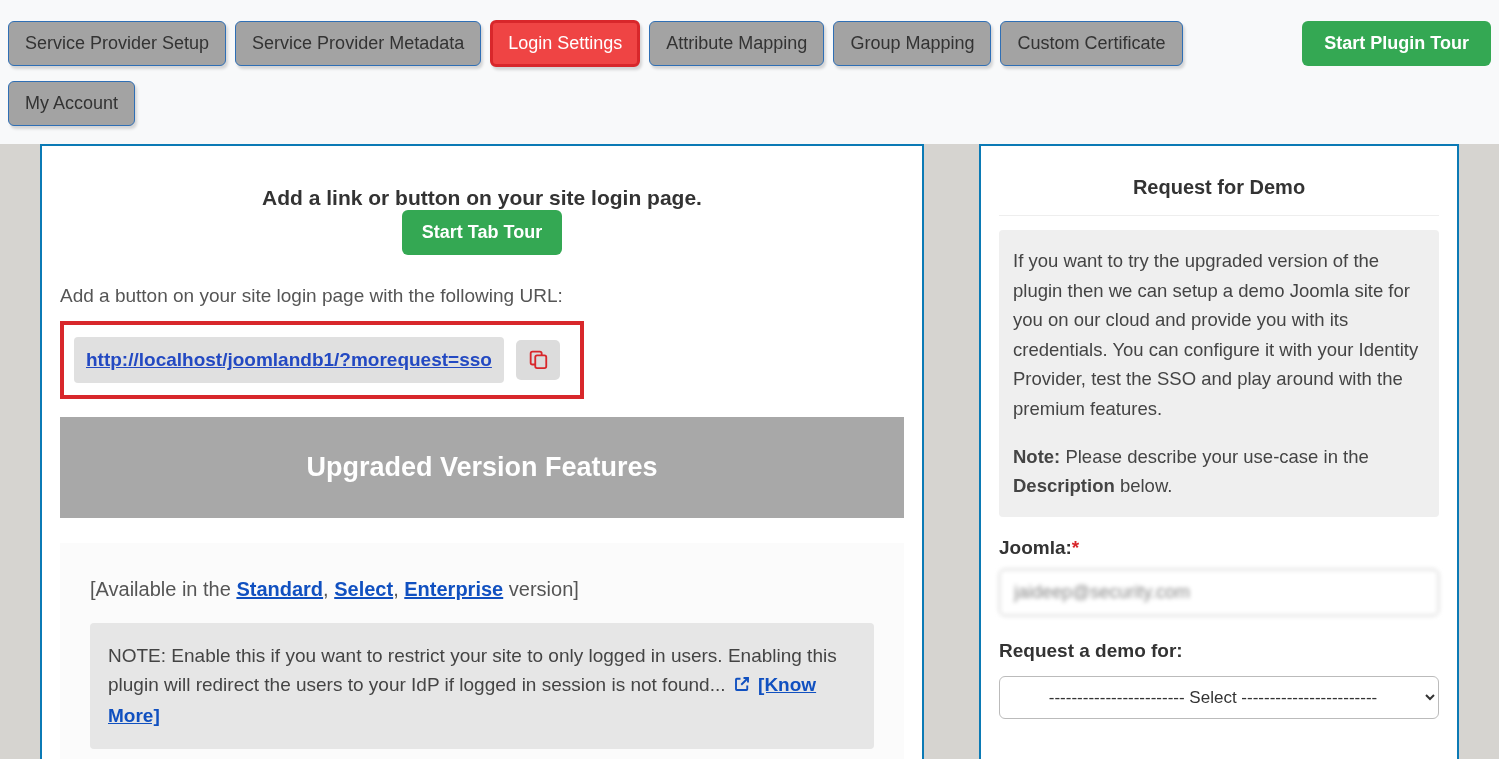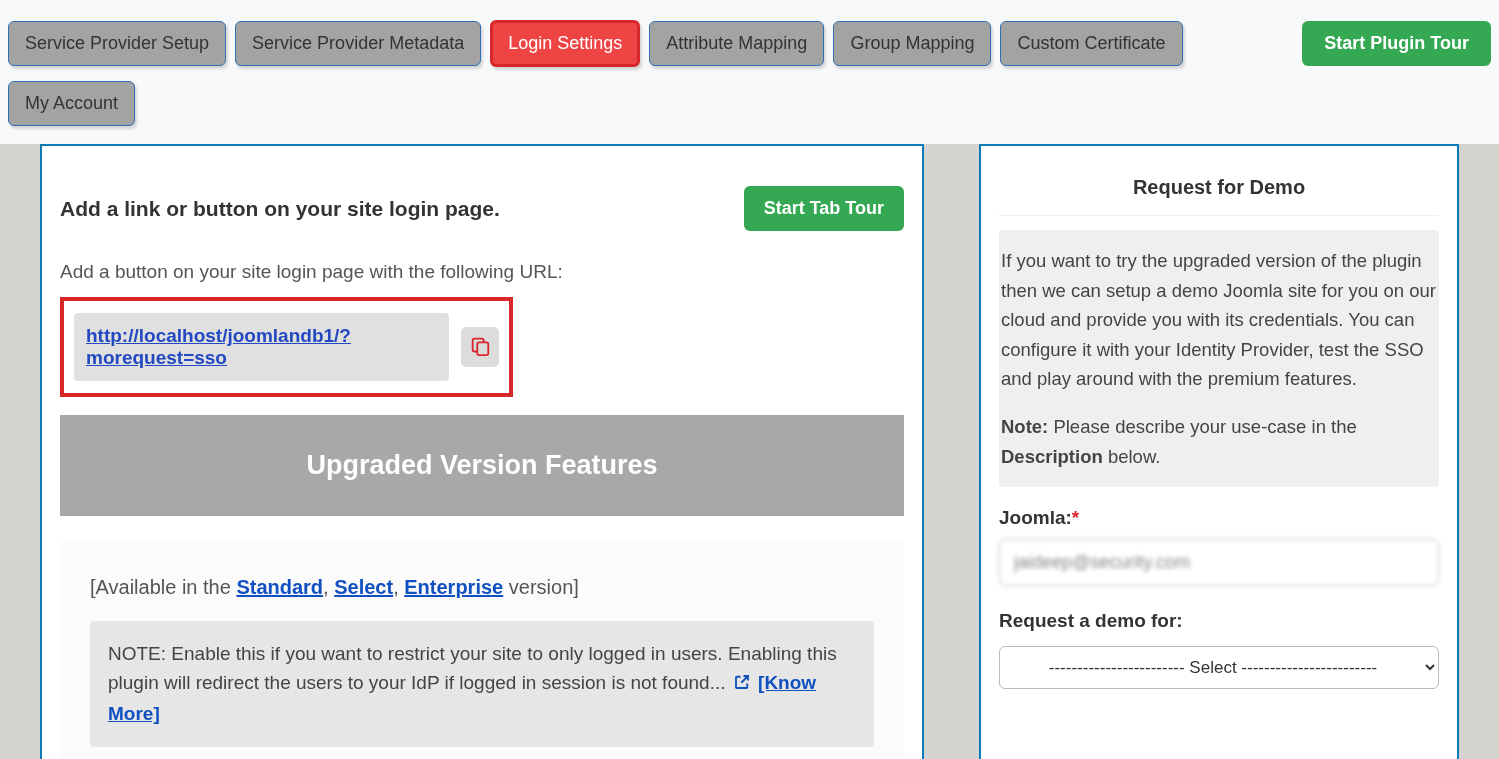--- a/index.html
+++ b/index.html
@@ -65,23 +65,23 @@
 .left-card {
   flex: 1;
   padding: 40px 18px 10px 18px;
 }
 .right-card {
   width: 480px;
   padding: 30px 18px 10px 18px;
 }
 .left-header-row {
   display: flex;
-  justify-content: space-between;
   align-items: center;
   margin-bottom: 30px;
+  flex-direction: column;
 }
 .left-title {
   font-size: 21px;
   font-weight: bold;
   color: #333;
 }
 .tab-tour-btn {
   background: #34a853;
   color:#fff;
   border:none;
@@ -95,21 +95,21 @@
   font-size: 19px;
   color: #555;
   margin-bottom: 14px;
 }
 .url-outline {
   border: 4px solid #d8272b;
   padding: 12px 10px 12px 10px;
   display: flex;
   align-items: center;
   gap: 12px;
-  width: 453px;
+  width: 524px;
 }
 .url-box {
   background: #e0e0e0;
   border-radius: 4px;
   padding: 12px 12px;
   font-size: 19px;
   display:inline-block;
 }
 .url-link {
   color: #2349c2;
@@ -186,21 +186,21 @@
   font-size: 20px;
   font-weight: bold;
   color: #333;
   padding-bottom: 16px;
   border-bottom: 1px solid #eee;
   margin-bottom: 14px;
 }
 .info-box {
   background: #efefef;
   border-radius: 4px;
-  padding: 16px 2px;
+  padding: 16px 14px;
   font-size: 18.5px;
   color: #444;
   line-height: 1.6;
 }
 .info-note { margin-top: 18px; }
 .form-label {
   font-size: 19px;
   font-weight: bold;
   margin-top: 20px;
   color: #333;

